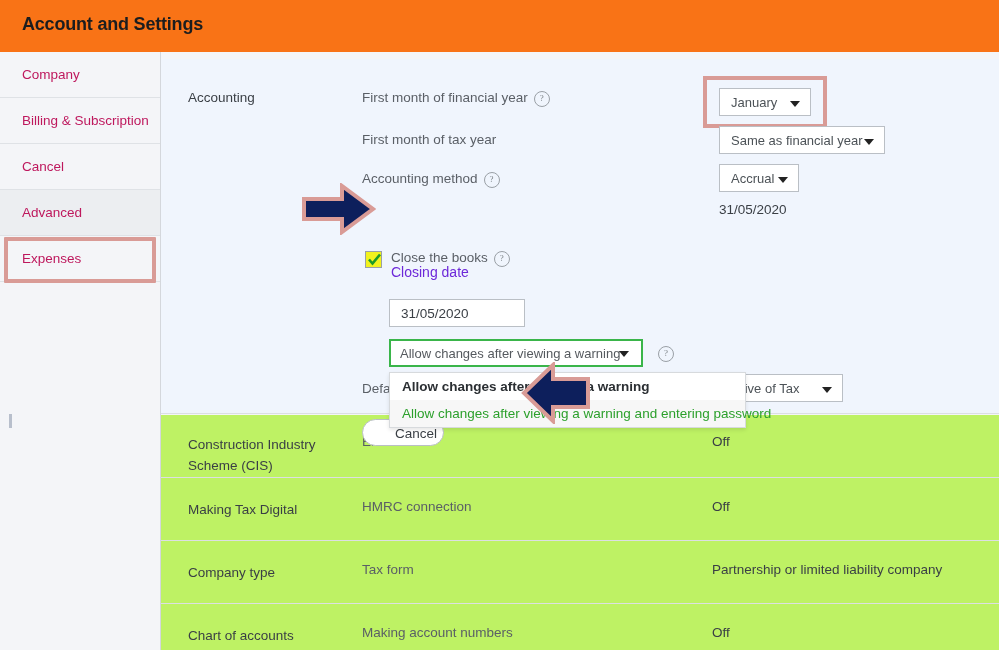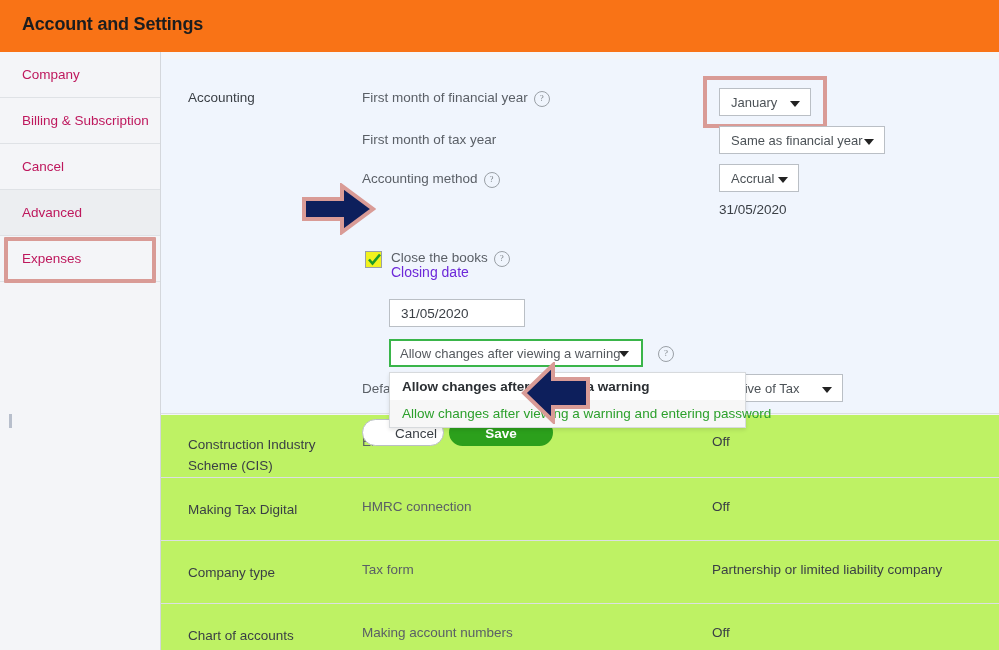--- a/index.html
+++ b/index.html
@@ -458,21 +458,20 @@
         <span class="txt">usive of Tax</span>
         <span class="caret"></span>
       </div>
 
       <div class="dd-menu">
         <div class="dd-opt first">Allow changes after viewing a warning</div>
         <div class="dd-opt second">Allow changes after viewing a warning and entering password</div>
       </div>
 
       <button class="btn-cancel">Cancel</button>
-      <button class="btn-save">Save</button>
     </div>
 
     <div class="row row-cis">
       <div class="rl">Construction Industry Scheme (CIS)</div>
       <div class="rm">Enable CIS</div>
       <div class="rv">Off</div>
     </div>
 
     <div class="row row-mtd">
       <div class="rl">Making Tax Digital</div>

